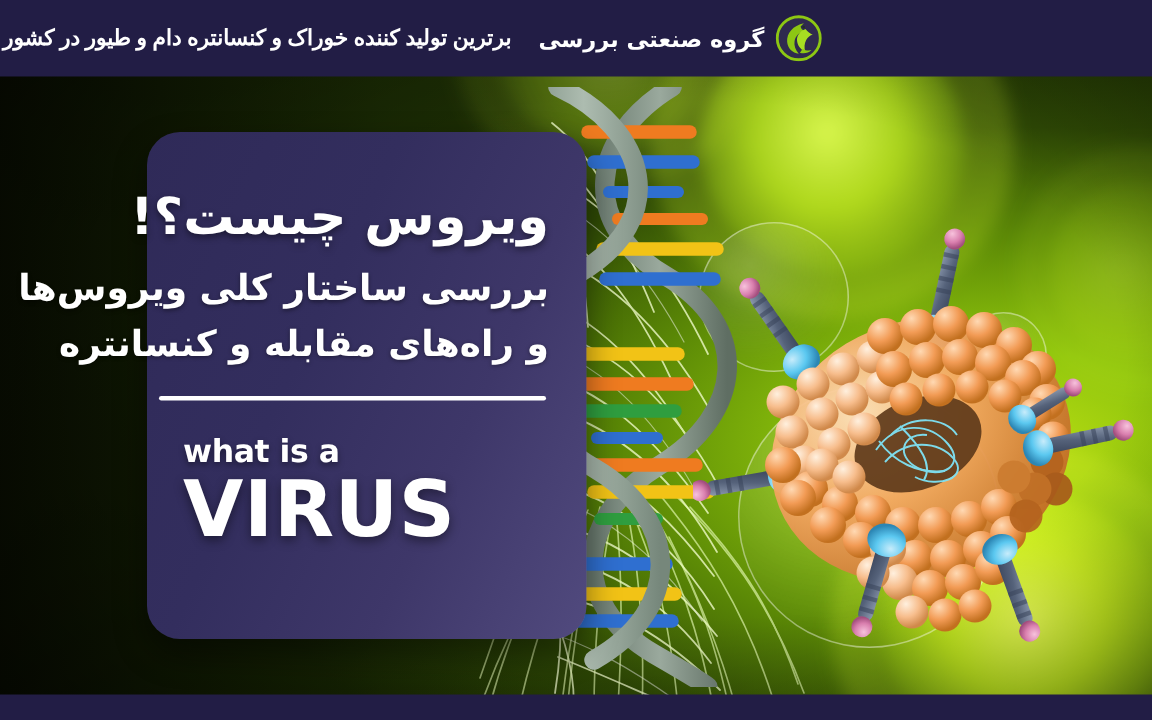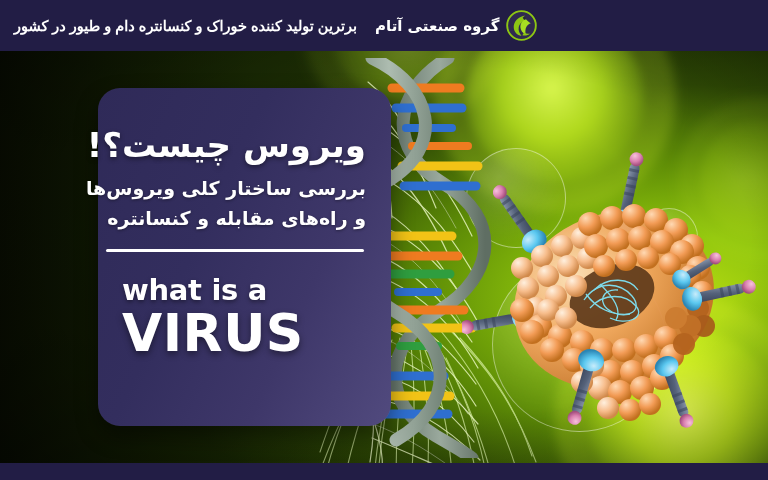--- a/index.html
+++ b/index.html
@@ -73,22 +73,22 @@
   }
   .brand{ display:flex; align-items:center; gap:7px; margin-left:18px; }
   .brand-mark{ width:31px; height:31px; flex:0 0 31px; }
   .brand-name{
     color:#ffffff; font-size:15px; font-weight:bold;
     letter-spacing:0px; white-space:nowrap;
     font-family:"DejaVu Sans","Liberation Sans",sans-serif;
   }
   .tagline{
     color:#ffffff; font-size:14.5px; font-weight:bold; white-space:nowrap;
-    margin-right:0; padding-left:14px;
-    font-family:Liberation Sans, sans-serif;
+    margin-right:0; padding-left:2px;
+    font-family:Liberation Serif, serif;
   }
 
   
   .bottombar{
     position:absolute; left:0; bottom:0; width:768px; height:17px;
     background:#221d45;
   }
 
   
   .card{
@@ -98,33 +98,33 @@
     box-shadow:0 10px 22px rgba(0,0,0,.45);
     direction:rtl;
     padding:26px 25px 0 18px;
   }
   .card-head{
     color:#ffffff; font-size:34px; font-weight:bold; line-height:1.15;
     text-shadow:0 2px 5px rgba(0,0,0,.45); white-space:nowrap;
     margin-top:12px;
   }
   .card-sub{
-    color:#ffffff; font-size:19px; font-weight:bold; line-height:1.55;
+    color:#ffffff; font-size:24px; font-weight:bold; line-height:1.55;
     text-shadow:0 1px 3px rgba(0,0,0,.40); white-space:nowrap;
     margin-top:9px;
   }
   .rule{
     height:3px; background:#ffffff; border-radius:2px;
     margin:16px 0 0 0; width:258px; margin-right:2px;
   }
   .card-en{
     direction:ltr; text-align:left; margin-top:24px; margin-left:6px;
   }
   .en-small{
-    color:#ffffff; font-size:29px; font-weight:bold; line-height:1;
+    color:#ffffff; font-size:21px; font-weight:bold; line-height:1;
     letter-spacing:-.3px; text-shadow:0 2px 4px rgba(0,0,0,.4);
   }
   .en-big{
     color:#ffffff; font-size:52px; font-weight:bold; line-height:1.02;
     letter-spacing:.5px; margin-top:2px; white-space:nowrap;
     text-shadow:0 3px 7px rgba(0,0,0,.45);
   }
 </style>
 </head>
 <body>
@@ -488,21 +488,21 @@
         <path d="M24.5 7 C15 9 9.5 15.5 10 23 C10.4 28.6 14.6 32.6 20 33.4
                  C17.2 30 15.8 26.4 16.4 22.6 C17.1 18 20.6 14.6 25.4 13.8
                  C23.2 13 21.8 11.6 21.6 9.8 C22.6 8.6 23.6 7.8 24.5 7 Z" fill="#8dc713"></path>
         <path d="M25.8 12 C21 14 18.3 17.4 18.5 21.8 C18.7 26 21.4 29.6 25.6 31.8
                  C24.6 28 24.8 24.6 26.4 21.6 C27.8 19 30 17.4 32 17
                  C29.8 16 27.8 14.4 25.8 12 Z" fill="#a7de22"></path>
         <path d="M21 32.5 C24.5 33.6 28.4 32.8 31 30.2 C28.5 31 25.8 30.6 23.4 29
                  C22.6 30.2 21.8 31.4 21 32.5 Z" fill="#8dc713"></path>
         <circle cx="24.2" cy="10.4" r="1.1" fill="#22331f"></circle>
       </svg>
-      <span class="brand-name">گروه صنعتی آتام</span>
+      <span class="brand-name">گروه صنعتی بررسی</span>
     </div>
     <span class="tagline">برترین تولید کننده خوراک و کنسانتره دام و طیور در کشور</span>
   </div>
 
   <div class="card">
     <div class="card-head">ویروس چیست؟!</div>
     <div class="card-sub">بررسی ساختار کلی ویروس‌ها</div>
     <div class="card-sub" style="margin-top:0">و راه‌های مقابله و کنسانتره</div>
     <div class="rule"></div>
     <div class="card-en">

